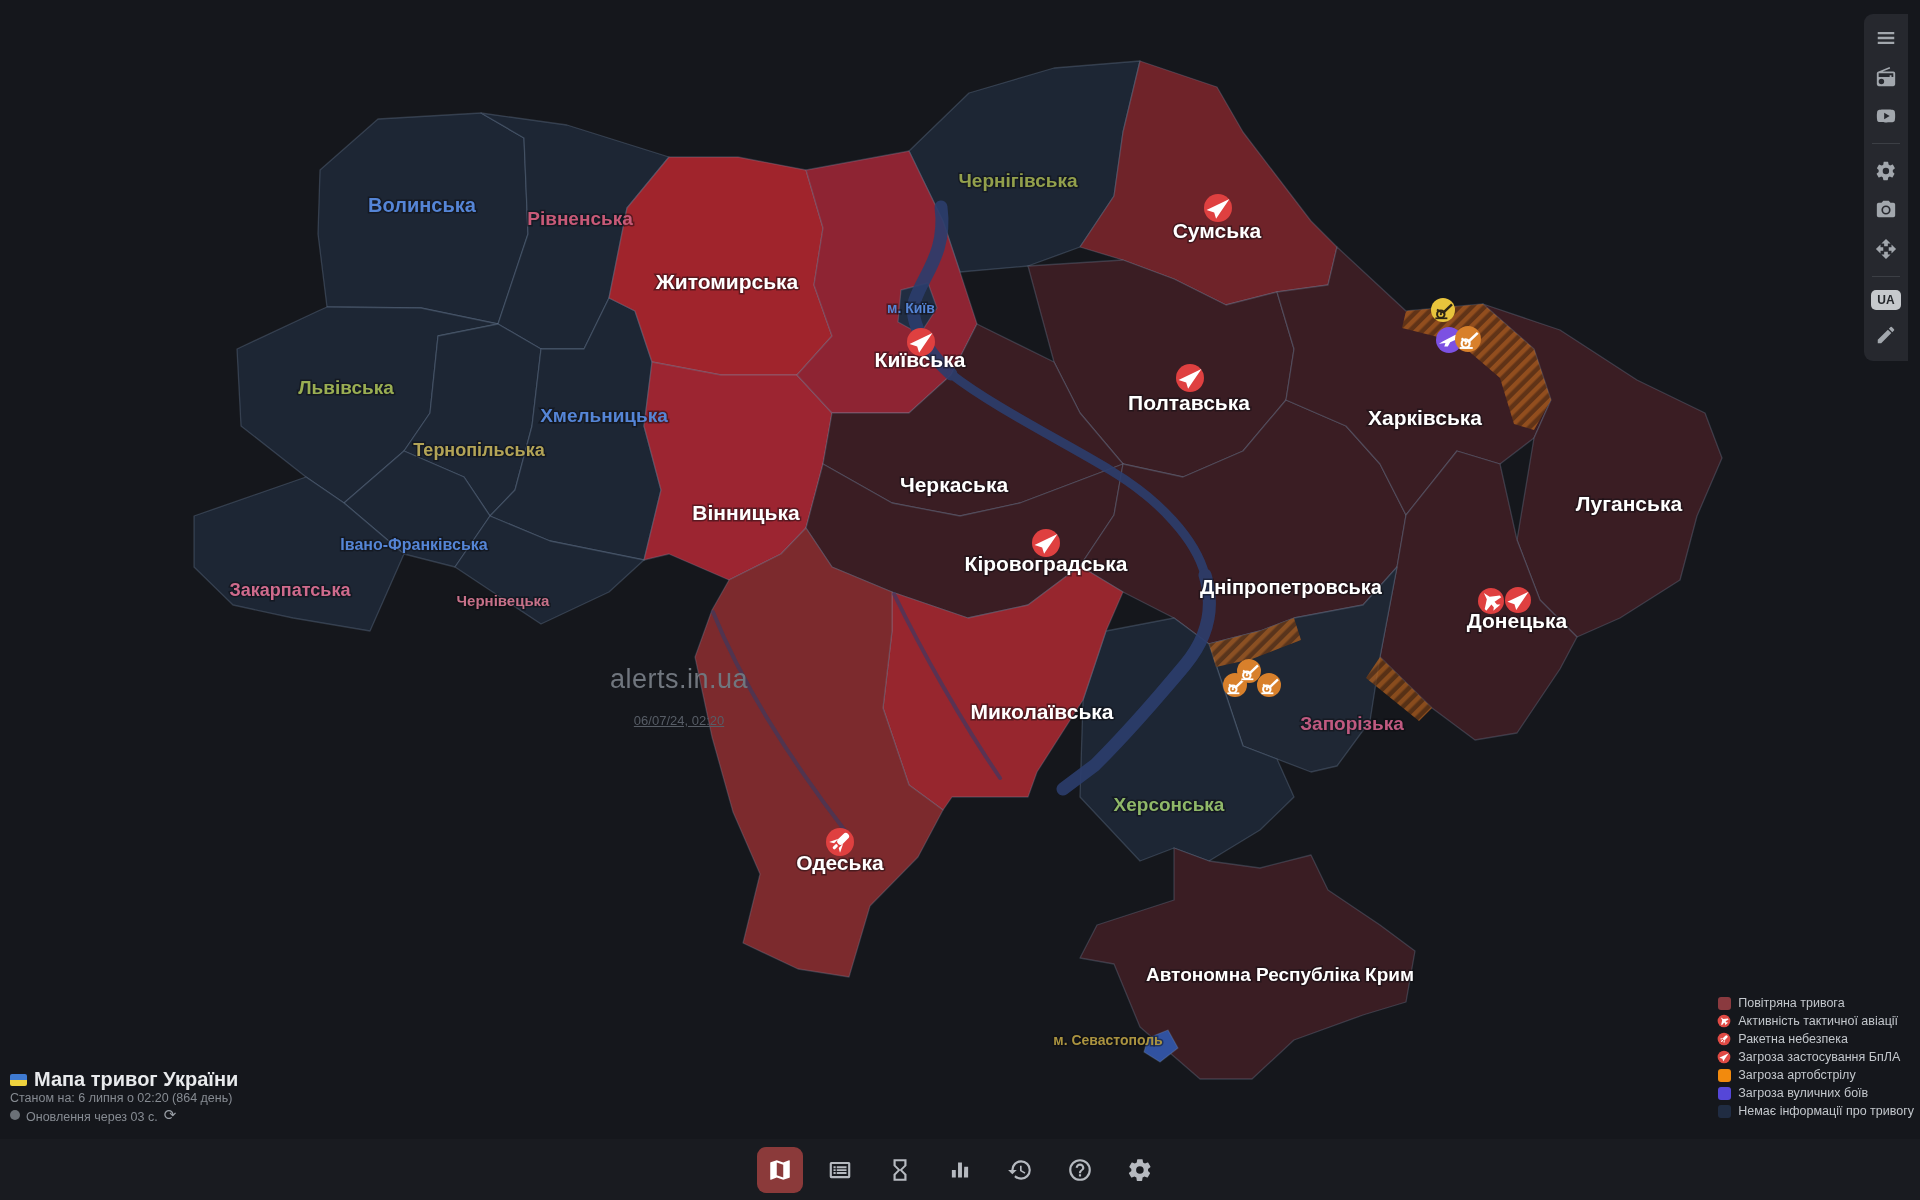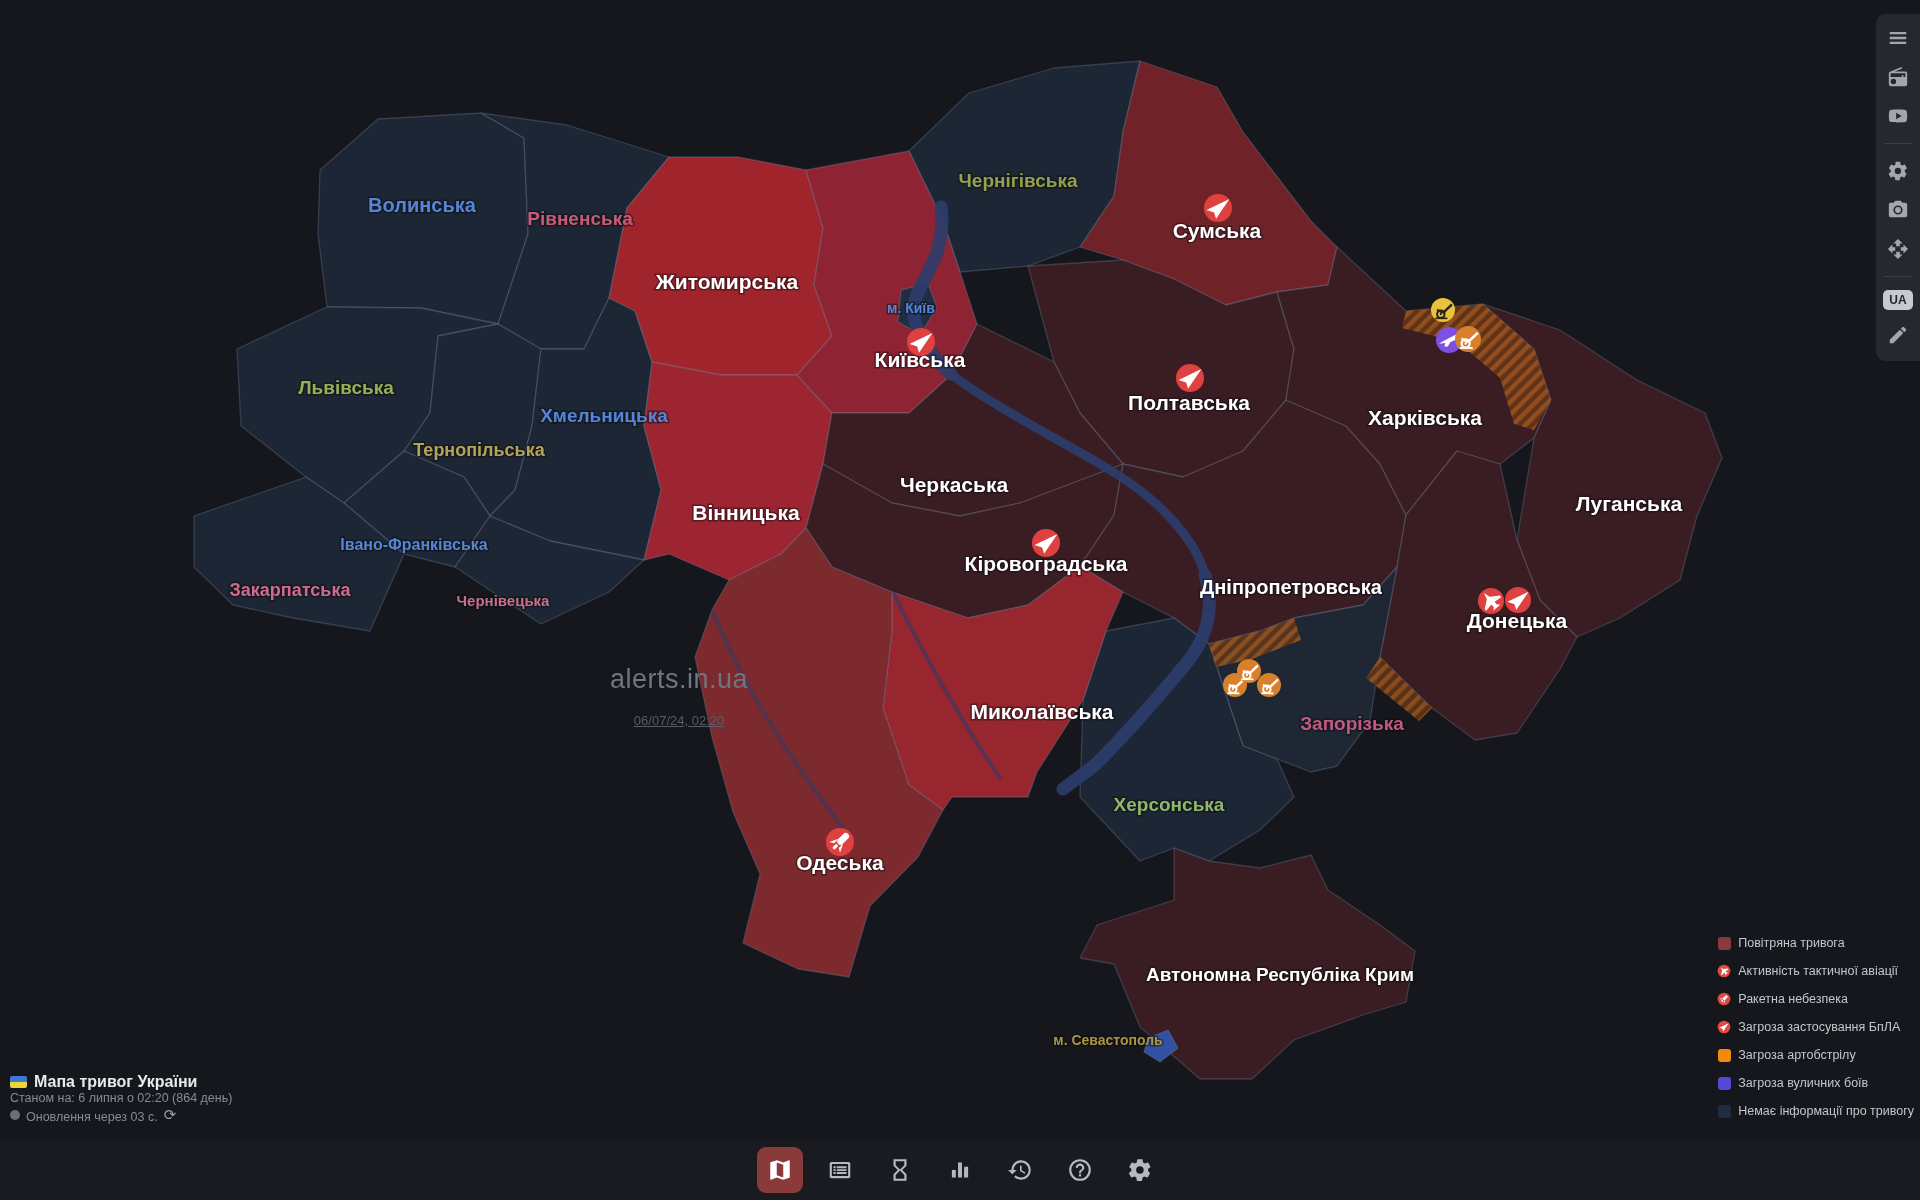--- a/index.html
+++ b/index.html
@@ -11,35 +11,35 @@
   #watermark{position:absolute;left:610px;top:664px;color:#70767e;pointer-events:none;text-align:center;}
   #watermark .site{font-size:27px;letter-spacing:.5px;}
   #watermark .dt{font-size:13px;color:#575d66;margin-top:18px;text-decoration:underline;}
 
   
   #status{position:absolute;left:10px;bottom:76px;color:#fff;}
   #status .row1{display:flex;align-items:center;gap:7px;}
   .flag{width:17px;height:12px;border-radius:2px;overflow:hidden;display:inline-block;}
   .flag .b{height:6px;background:#3e7ad1;}
   .flag .y{height:6px;background:#eed23e;}
-  #status .title{font-size:16px;font-weight:bold;color:#e8eaec;}
+  #status .title{font-size:20px;font-weight:bold;color:#e8eaec;}
   #status .sub{font-size:12.5px;color:#868b92;}
   #status .row3{display:flex;align-items:flex-start;gap:6px;font-size:12.5px;color:#868b92;margin-top:5px;}
   .dot{width:10px;height:10px;border-radius:50%;background:#6b7077;display:inline-block;}
   .refresh{font-size:15px;color:#9a9fa6;line-height:10px;}
 
   
-  #legend{position:absolute;right:6px;bottom:82px;display:flex;flex-direction:column;gap:14px;}
+  #legend{position:absolute;right:6px;bottom:82px;display:flex;flex-direction:column;gap:4px;}
   .lg-row{display:flex;align-items:center;gap:7px;height:14px;}
   .lg-ic{width:14px;height:14px;flex:0 0 14px;display:flex;align-items:center;justify-content:center;}
   .lg-sq{width:13px;height:13px;border-radius:3px;}
   .lg-label{font-size:12.5px;color:#c3c7cc;white-space:nowrap;}
 
   
-  #sidebar{position:absolute;right:0;top:14px;width:44px;background:#26282e;
+  #sidebar{position:absolute;right:12px;top:14px;width:44px;background:#26282e;
     border-radius:9px 0 0 9px;display:flex;flex-direction:column;align-items:center;
     padding:10px 0 12px 0;gap:11px;}
   .sb-btn{width:30px;height:28px;display:flex;align-items:center;justify-content:center;cursor:pointer;}
   .sb-btn svg{fill:#a2a7ad;}
   .sb-div{width:28px;height:1px;background:#3c3f45;margin:2px 0;}
   .ua-badge{background:#c6c9cd;color:#23262b;font-weight:bold;font-size:12px;
     border-radius:5px;padding:4px 6px;line-height:1;}
 
   
   #footer{position:absolute;left:0;bottom:0;width:1920px;height:61px;background:#191b20;

